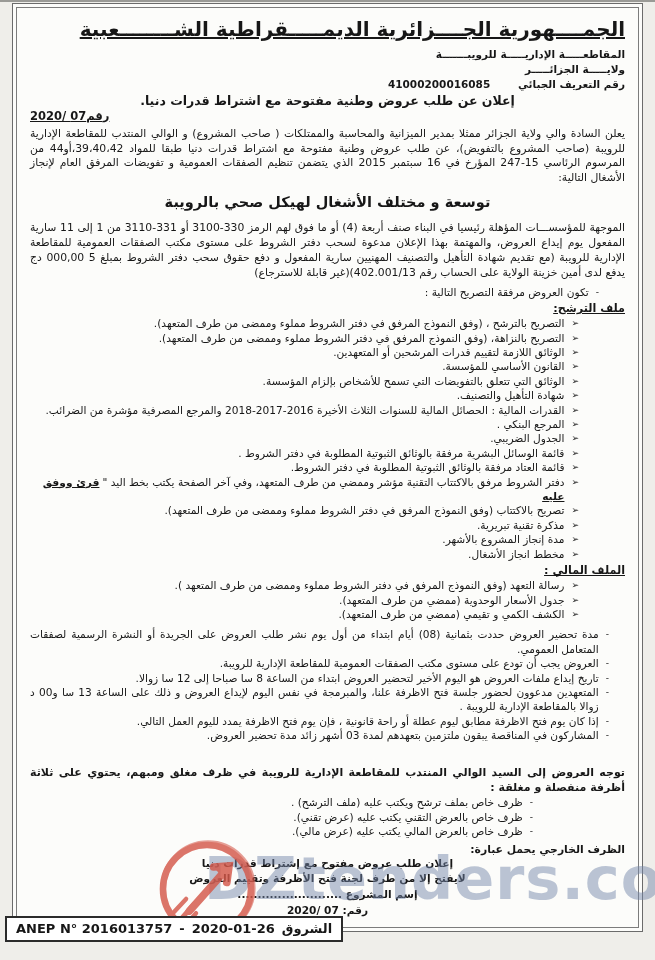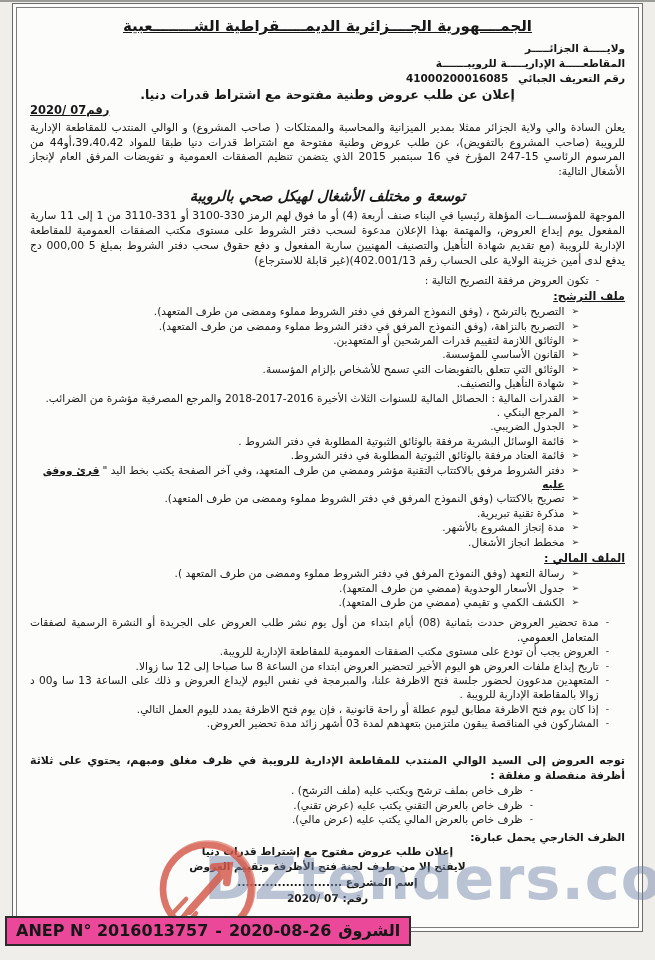--- a/index.html
+++ b/index.html
@@ -13,30 +13,30 @@
     position:absolute;left:12px;top:3px;width:631px;height:929px;
     border:1px solid #6b6b6b;background:#fcfcfa;box-sizing:border-box;
   }
   .inner-frame{
     position:absolute;inset:3px;border:1px solid #7c7c7c;
     box-sizing:border-box;overflow:hidden;
     padding:7px 13px 4px 13px;
     direction:rtl;text-align:right;
   }
   .republic-title{
-    text-align:center;font-size:15px;font-weight:bold;
+    text-align:right;font-size:20px;font-weight:bold;
     text-decoration:underline;margin:2px 0 6px 0;letter-spacing:.5px;
   }
   .agency-block{font-size:10.5px;font-weight:bold;line-height:1.45;}
   .agency-block .row{white-space:nowrap;}
-  .tax-row .lbl{margin-left:6px;}
+  .tax-row .lbl{margin-left:24px;}
   .ann-title{text-align:center;font-weight:bold;font-size:12.5px;}
   .ann-num{text-align:left;font-weight:bold;font-size:11.5px;text-decoration:underline;margin:1px 0 4px 0;}
   .para{font-size:10.8px;line-height:1.38;text-align:justify;}
-  .project-title{text-align:center;font-weight:bold;font-size:14.5px;margin:8px 0 5px 0;font-style:italic;}
+  .project-title{text-align:center;font-weight:bold;font-size:14.5px;margin:8px 0 11px 0;}
   .docs-intro{padding-right:26px;margin:4px 0 2px 0;}
   .sec-head{font-weight:bold;font-size:11.2px;text-decoration:underline;margin:3px 0 1px 0;}
   .list{font-size:10.6px;line-height:1.36;}
   .file-list{padding-right:46px;}
   .dash-list{padding-right:16px;text-align:justify;}
   .env-list{padding-right:92px;}
   .li{display:flex;align-items:flex-start;gap:7px;}
   .mk{flex:0 0 auto;font-size:9px;line-height:1.6;}
   .tx{flex:1 1 auto;}
   .special-li{display:flex;gap:7px;padding-right:46px;font-size:10.6px;line-height:1.36;}
@@ -50,40 +50,40 @@
     font-size:59px;font-weight:bold;letter-spacing:1px;white-space:nowrap;
     color:rgba(116,134,170,0.48);
     pointer-events:none;direction:ltr;
   }
   .watermark-logo{
     position:absolute;left:150px;top:834px;width:114px;height:110px;z-index:7;
     pointer-events:none;
   }
   .anep-box{
     position:absolute;left:5px;top:916px;z-index:8;
-    background:#ec4899;border:2px solid #2b2b2b;
+    background:#ffffff;border:2px solid #2b2b2b;
     padding:3px 9px 4px 9px;
-    font-weight:bold;font-size:16px;direction:ltr;white-space:nowrap;
+    font-weight:bold;font-size:13px;direction:ltr;white-space:nowrap;
     display:flex;gap:7px;align-items:baseline;
   }
   .scan-topline{position:absolute;left:0;top:0;width:655px;height:2px;background:#9a9a96;}
 </style>
 </head>
 <body>
 
 <div class="scan-topline"></div>
 
 <div class="outer-frame">
   <div class="inner-frame">
 
     <div class="republic-title">الجمــــهورية الجــــزائرية الديمـــــقراطية الشــــــــعبية</div>
 
     <div class="agency-block">
+      <div class="row">المقاطعـــــة الإداريـــــة للرويبـــــــة</div>
       <div class="row">ولايـــــة الجزائـــــر</div>
-      <div class="row">المقاطعـــــة الإداريـــــة للرويبـــــــة</div>
       <div class="row tax-row">
         <span class="lbl">رقم التعريف الجبائي</span>
         <span>41000200016085</span>
       </div>
     </div>
 
     <div class="ann-title">إعلان عن طلب عروض وطنية مفتوحة مع اشتراط قدرات دنيا.</div>
     <div class="ann-num">رقم07 /2020</div>
 
     <div class="para">يعلن السادة والي ولاية الجزائر ممثلا بمدير الميزانية والمحاسبة والممتلكات ( صاحب المشروع) و الوالي المنتدب للمقاطعة الإدارية للرويبة (صاحب المشروع بالتفويض)، عن طلب عروض وطنية مفتوحة مع اشتراط قدرات دنيا طبقا للمواد 39،40،42،أو44 من المرسوم الرئاسي 15-247 المؤرخ في 16 سبتمبر 2015 الذي يتضمن تنظيم الصفقات العمومية و تفويضات المرفق العام لإنجاز الأشغال التالية:</div>
@@ -248,15 +248,15 @@
     <path d="M56 30 L70 29 L68 44" stroke-width="7" fill="#d4584a"></path>
     <path d="M25 79 L38 64" stroke-width="4.5"></path>
     <path d="M20 71 L31 59" stroke-width="4"></path>
     <path d="M28 86 L40 72" stroke-width="4"></path>
   </g>
 </svg>
 
 <div class="anep-box">
   <span>ANEP N° 2016013757</span>
   <span>-</span>
-  <span>2020-08-26</span>
+  <span>2020-01-26</span>
   <span>الشروق</span>
 </div>
 
 </body></html>

